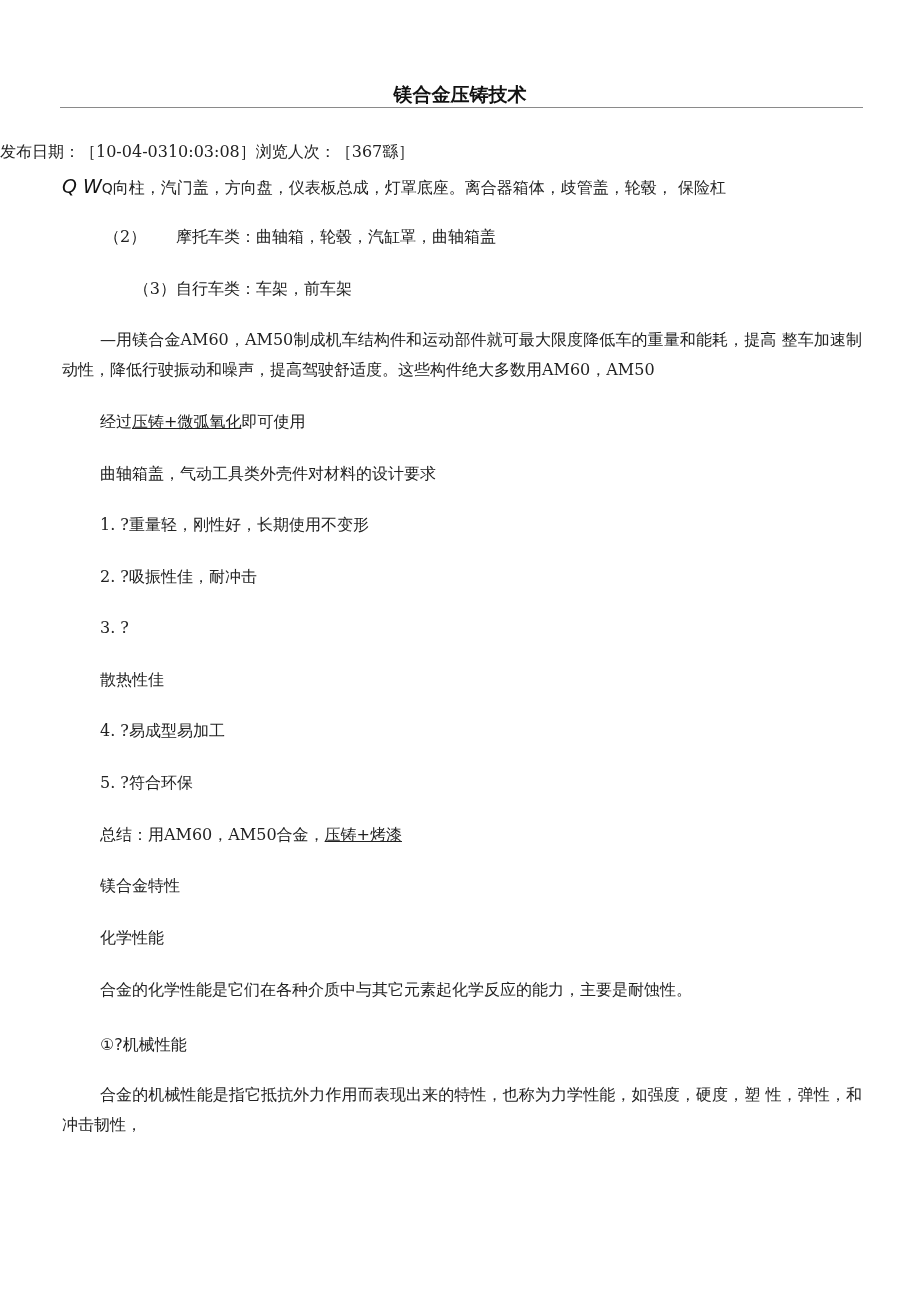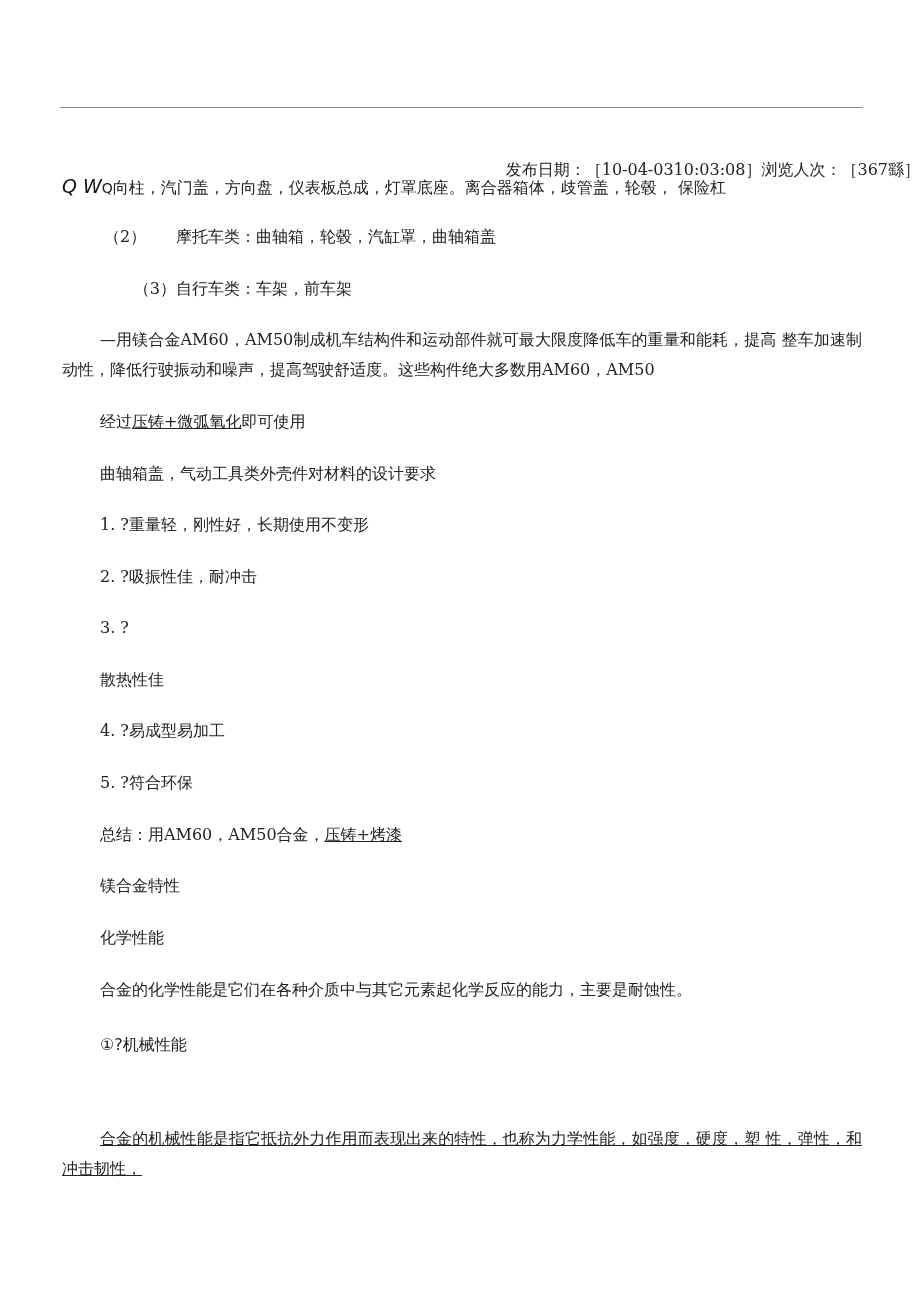--- a/index.html
+++ b/index.html
@@ -13,40 +13,41 @@
       position: absolute; left: 0; width: 920px; top: 82px;
       text-align: center; font-family: "DejaVu Sans", "Liberation Sans", sans-serif;
       font-weight: bold; font-size: 19px; color: #111;
     }
     .rule {
       position: absolute; left: 60px; width: 803px; top: 107px;
       height: 0; border-top: 1px solid #8a8a8a;
     }
     .meta {
       position: absolute; left: 0; width: 920px; top: 142px;
-      text-align: right; font-size: 16px; color: #222; margin-top: 18px;
+      text-align: left; font-size: 16px; color: #222;
     }
     .line {
       position: absolute; font-size: 16px; white-space: nowrap; color: #222;
     }
     .qw { font-family: "DejaVu Sans", "Liberation Sans", sans-serif; font-style: italic; font-size: 19px; color:#111; }
     .qsmall { font-family: "DejaVu Sans", "Liberation Sans", sans-serif; font-size: 14px; }
     .uline { text-decoration: underline; font-weight: normal; font-family: "DejaVu Sans", "Liberation Sans", sans-serif; }
     .sans { font-family: "DejaVu Sans", "Liberation Sans", sans-serif; }
     .para {
       position: absolute; left: 62px; width: 800px; font-size: 16px; line-height: 30px;
       text-indent: 38px; color: #222; text-align: justify;
     }
     .enum-num { display: inline-block; width: 72px; }
   </style>
 </head>
 <body>
 
 <div class="page">
 
+  <div class="title">镁合金压铸技术</div>
   <div class="rule"></div>
 
   <div class="meta">发布日期：［10-04-0310:03:08］浏览人次：［367繇］</div>
 
   <div class="line" style="left:62px; top:175px;">
     <span class="qw">Q W</span><span class="qsmall">Q</span><span>向柱，汽门盖，方向盘，仪表板总成，灯罩底座。离合器箱体，歧管盖，轮毂， 保险杠</span>
   </div>
 
   <div class="line" style="left:104px; top:227px;">
     <span class="enum-num">（2）</span><span>摩托车类：曲轴箱，轮毂，汽缸罩，曲轴箱盖</span>
@@ -73,15 +74,15 @@
 
   <div class="line" style="left:100px; top:825px;">
     <span>总结：用AM60，AM50合金，</span><span class="uline">压铸+烤漆</span>
   </div>
 
   <div class="line" style="left:100px; top:876px;">镁合金特性</div>
   <div class="line" style="left:100px; top:928px;">化学性能</div>
   <div class="line" style="left:100px; top:980px;">合金的化学性能是它们在各种介质中与其它元素起化学反应的能力，主要是耐蚀性。</div>
   <div class="line sans" style="left:100px; top:1035px;">①?机械性能</div>
 
-  <div class="para" style="top:1124px;text-decoration:underline;">合金的机械性能是指它抵抗外力作用而表现出来的特性，也称为力学性能，如强度，硬度，塑 性，弹性，和冲击韧性，</div>
+  <div class="para" style="top:1080px;">合金的机械性能是指它抵抗外力作用而表现出来的特性，也称为力学性能，如强度，硬度，塑 性，弹性，和冲击韧性，</div>
 
 </div>
 
 </body></html>

